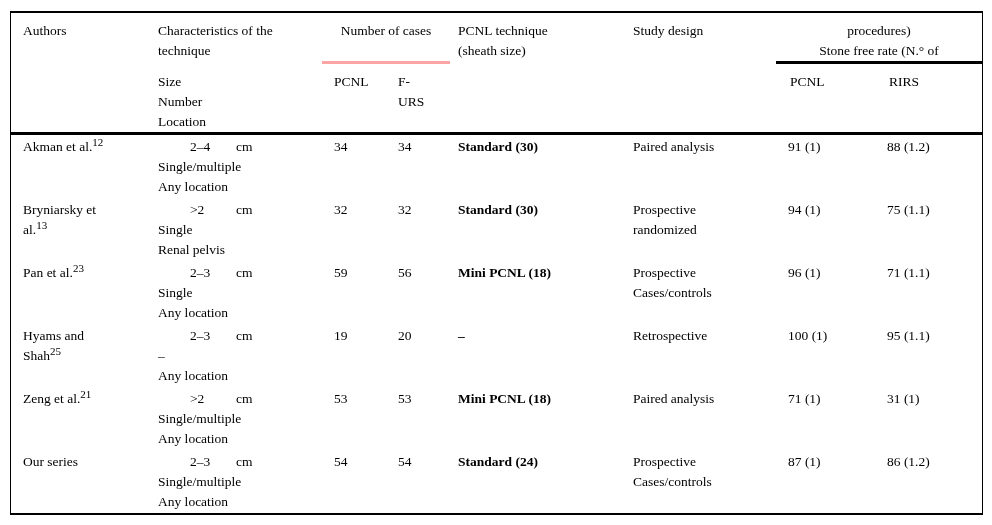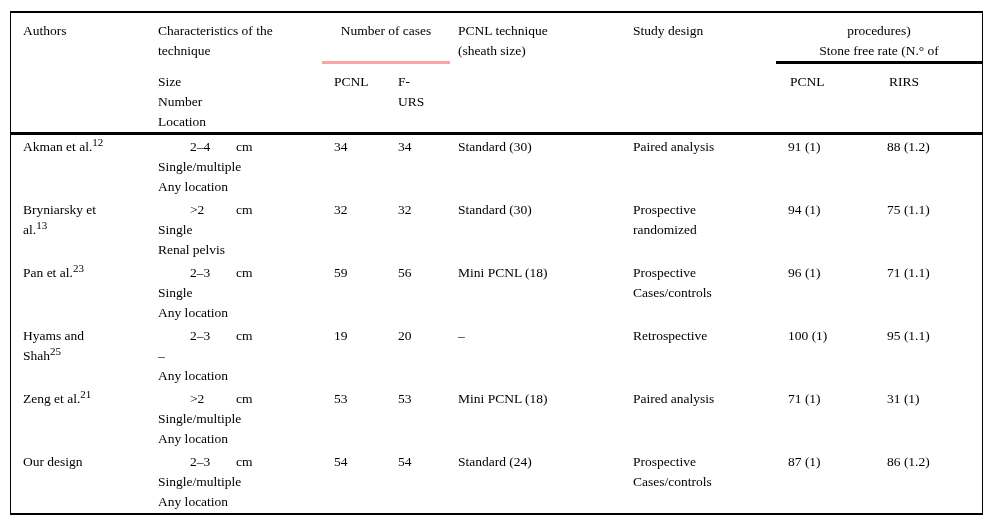--- a/index.html
+++ b/index.html
@@ -61,21 +61,21 @@
   }
   table.body-table td {
     vertical-align: top;
     line-height: 20px;
     padding: 2px 0 0 0;
   }
   table.body-table tr { height: 63px; }
   .c-author { padding-left: 12px !important; }
   .c-char   { padding-left: 12px !important; }
   .c-n      { padding-left: 12px !important; }
-  .c-tech   { padding-left: 8px  !important; }
+  .c-tech   { padding-left: 8px  !important; font-weight: bold; }
   .c-design { padding-left: 12px !important; }
   .c-sfr    { padding-left: 12px !important; }
   .c-sfr2   { padding-left: 11px !important; }
   .size-val { display: inline-block; min-width: 46px; margin-left: 32px; }
   sup {
     font-size: 11px;
     line-height: 0;
     vertical-align: super;
   }
 </style>
@@ -228,21 +228,21 @@
             <td class="c-n">53</td>
             <td class="c-tech">Mini PCNL (18)</td>
             <td class="c-design">
               <div>Paired analysis</div>
             </td>
             <td class="c-sfr">71 (1)</td>
             <td class="c-sfr2">31 (1)</td>
           </tr>
           <tr>
             <td class="c-author">
-              <div><span>Our design</span></div>
+              <div><span>Our series</span></div>
             </td>
             <td class="c-char">
               <div><span class="size-val">2–3</span><span>cm</span></div>
               <div>Single/multiple</div>
               <div>Any location</div>
             </td>
             <td class="c-n">54</td>
             <td class="c-n">54</td>
             <td class="c-tech">Standard (24)</td>
             <td class="c-design">

